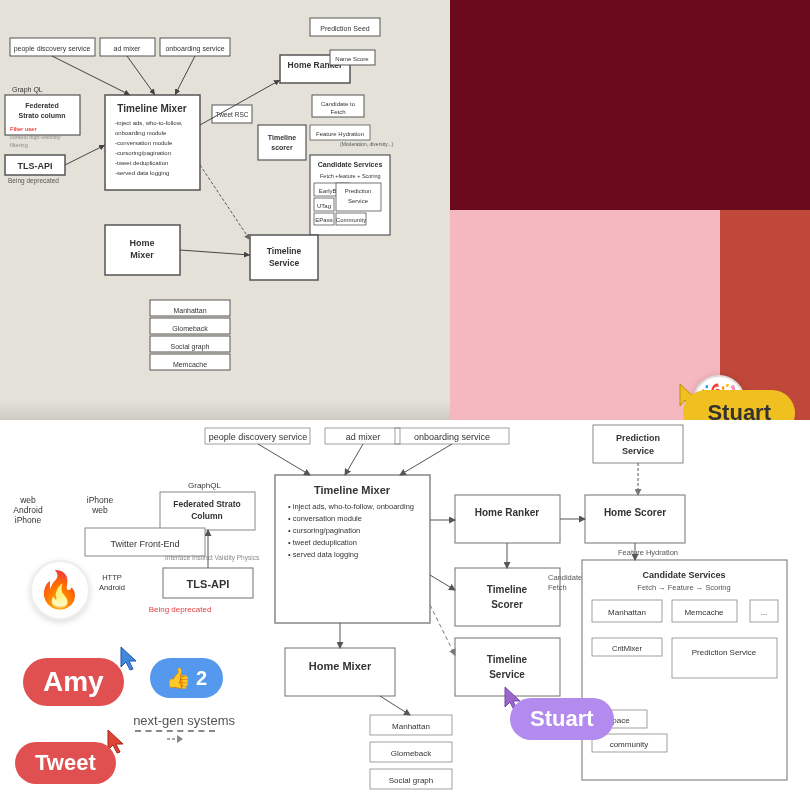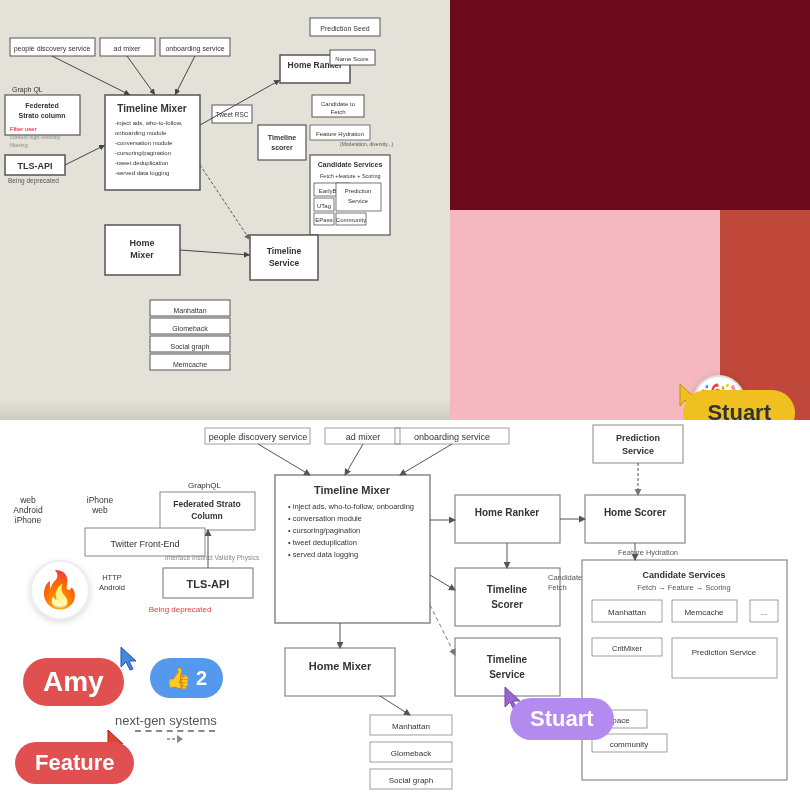--- a/index.html
+++ b/index.html
@@ -129,21 +129,21 @@
       align-items: center;
       justify-content: center;
       border: 2px solid #eee;
       box-shadow: 0 2px 6px rgba(0,0,0,0.15);
     }
 
     .next-gen-label {
       position: absolute;
       font-size: 13px;
       color: #555;
-      text-align: left;
+      text-align: right;
     }
   </style>
 </head>
 <body>
 
 <div id="top-photo">
 
   <div class="photo-whiteboard">
 
     <svg width="450" height="420" viewBox="0 0 450 420" style="position:absolute;left:0;top:0;">
@@ -436,21 +436,21 @@
     <span>next-gen systems</span>
     <div style="border-top:2px dashed #888;width:80px;margin:2px auto 0;"></div>
     
     <svg width="20" height="14" viewBox="0 0 20 14" style="display:block;margin:0 auto;">
       <line x1="2" y1="7" x2="15" y2="7" stroke="#888" stroke-width="1.5" stroke-dasharray="3,2"></line>
       <path d="M12,3 L18,7 L12,11 Z" fill="#888"></path>
     </svg>
   </div>
 
   <div class="badge" style="background:#e05050;left:15px;top:322px;z-index:20;font-size:22px;border-radius:30px;">
-    <span>Feature</span>
+    <span>Tweet</span>
   </div>
 
   <div style="position:absolute;left:105px;top:308px;z-index:15;">
     <svg width="22" height="28" viewBox="0 0 22 28">
       <path d="M3,2 L3,22 L8,17 L12,25 L15,24 L11,16 L18,16 Z" fill="#dd4433" stroke="#aa2211" stroke-width="1"></path>
     </svg>
   </div>
 
   <div class="badge" style="background:#b38aee;left:510px;top:278px;z-index:20;font-size:22px;border-radius:30px;">
     <span>Stuart</span>

